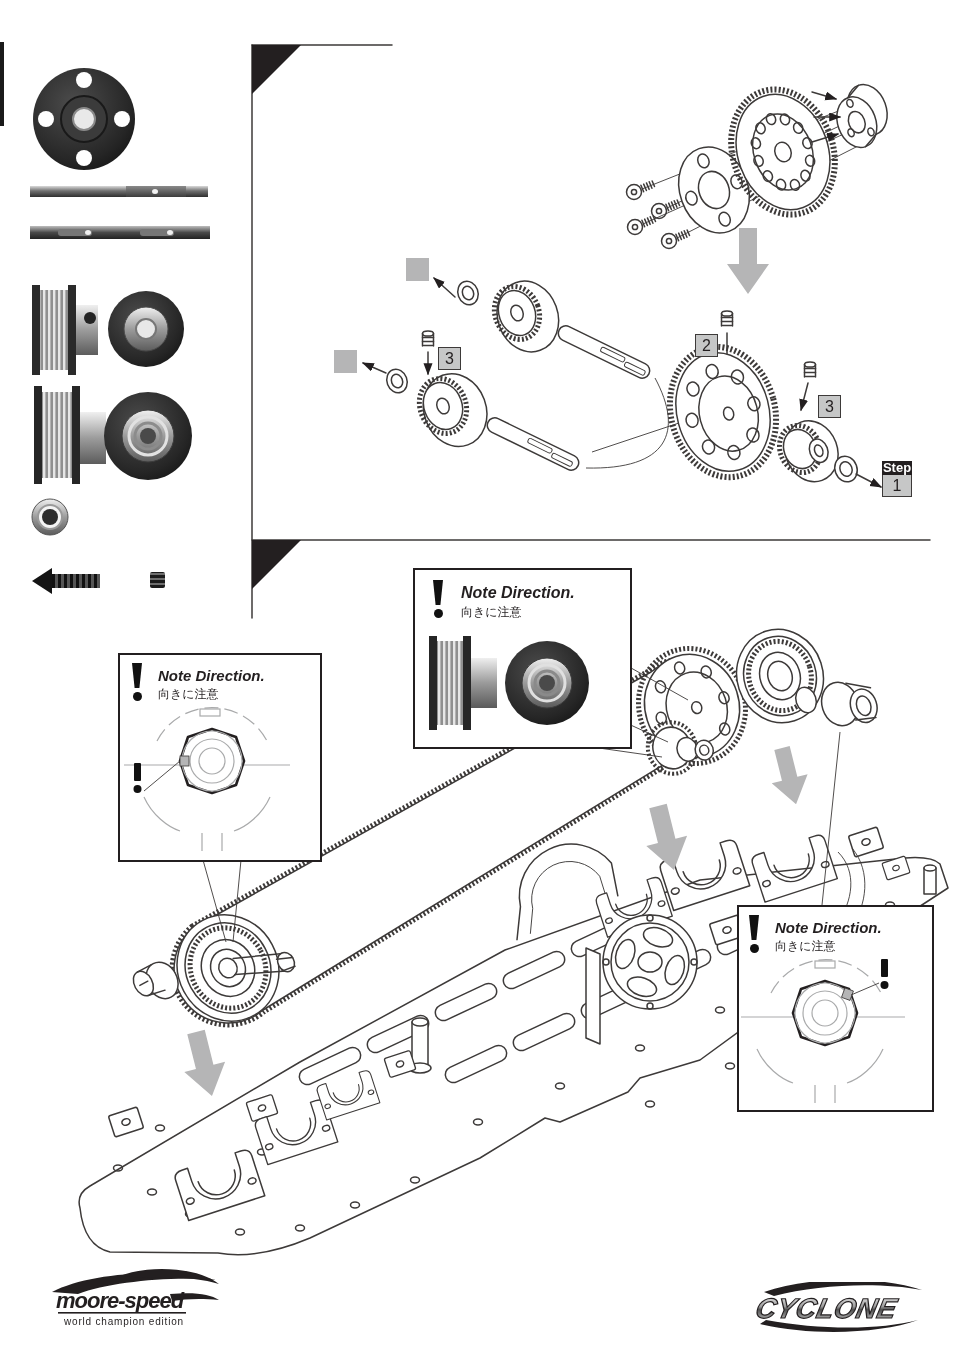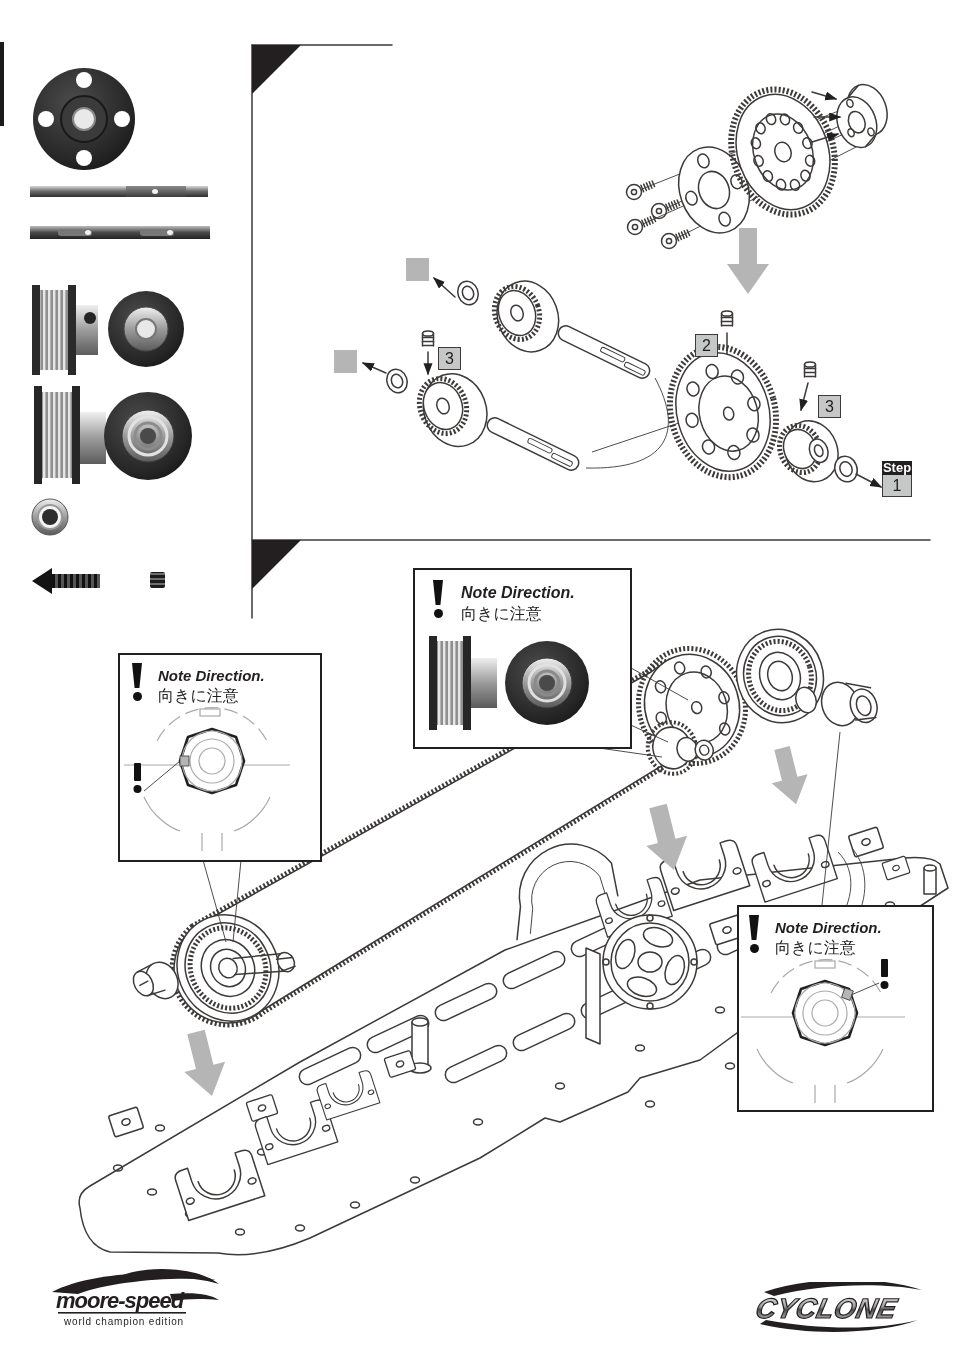--- a/index.html
+++ b/index.html
@@ -7,21 +7,21 @@
         font-family:"Liberation Sans",sans-serif;color:#231f20;}
   .abs{position:absolute;}
   svg{display:block;}
   .ln{stroke:#3d3a39;fill:none;stroke-width:1.5;stroke-linecap:round;stroke-linejoin:round;}
   .lnw{stroke:#3d3a39;fill:#ffffff;stroke-width:1.5;stroke-linejoin:round;}
   .thin{stroke:#3d3a39;fill:none;stroke-width:0.9;}
   .teeth{stroke:#3d3a39;fill:none;stroke-dasharray:2 2.1;}
   .lite{stroke:#a9aaab;fill:none;stroke-width:1.2;}
   .notebox{position:absolute;background:#fff;border:2px solid #231f20;padding-left:25px;}
   .notetitle{font-style:italic;font-weight:bold;font-size:16px;white-space:nowrap;}
-  .notesub{font-size:16px;margin-top:1px;white-space:nowrap;}
+  .notesub{font-size:12px;margin-top:1px;white-space:nowrap;}
   .warn{display:flex;flex-direction:column;align-items:center;}
   .warnbar{width:10px;height:25px;background:#111;clip-path:polygon(0 0,100% 0,74% 100%,26% 100%);}
   .warndot{width:9px;height:9px;border-radius:50%;background:#111;margin-top:4px;}
   .badge{position:absolute;width:23px;height:23px;background:#c6c7c7;border:1.6px solid #3d3a39;
          display:flex;align-items:center;justify-content:center;font-size:16px;color:#231f20;box-sizing:border-box;}
   .graysq{position:absolute;width:23px;height:23px;background:#b5b5b6;}
   .stepbadge{position:absolute;width:30px;text-align:center;}
   .steplabel{background:#231f20;color:#fff;font-size:13px;font-weight:bold;height:14px;line-height:14px;}
   .stepnum{background:#c6c7c7;border:1.6px solid #3d3a39;border-top:none;font-size:16px;height:22px;line-height:22px;color:#231f20;box-sizing:border-box;}
 </style>

